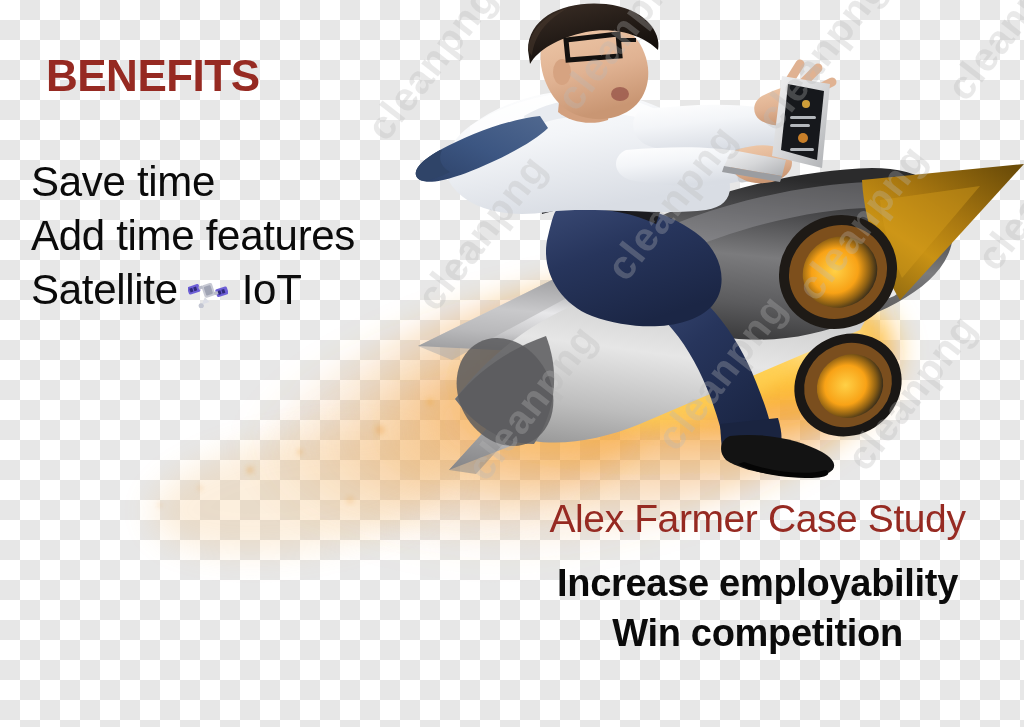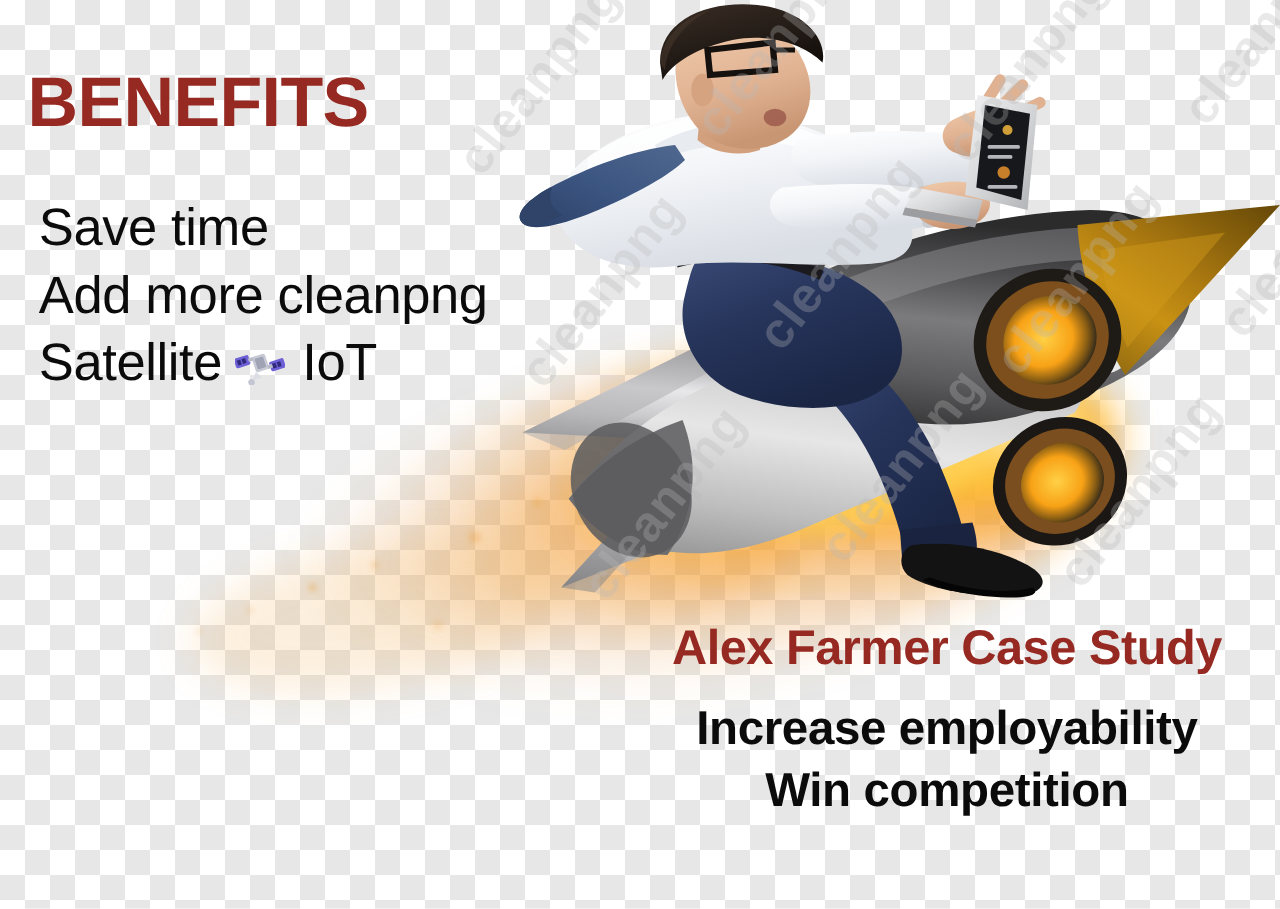--- a/index.html
+++ b/index.html
@@ -19,22 +19,22 @@
       linear-gradient(45deg,#e7e7e7 25%,transparent 25%,transparent 75%,#e7e7e7 75%),
       linear-gradient(45deg,#e7e7e7 25%,transparent 25%,transparent 75%,#e7e7e7 75%);
     background-size:40px 40px;
     background-position:0 0, 20px 20px;
   }
 
   
   .txt{position:absolute;white-space:nowrap;line-height:1;}
 
   #benefits-title{
-    left:22px; top:54px;
-    font-size:56px; font-weight:bold;
+    left:46px; top:54px;
+    font-size:44px; font-weight:bold;
     letter-spacing:-0.5px;
     color:#962a22;
   }
   #benefit-list{
     position:absolute;
     left:31px; top:155px;
     font-size:42px; font-weight:normal;
     color:#0b0b0b;
     line-height:1.28;
     letter-spacing:-0.3px;
@@ -48,21 +48,21 @@
     position:relative;
   }
 
   #case-block{
     position:absolute;
     left:500px; top:497px;
     width:515px;
     text-align:center;
   }
   #case-title{
-    font-size:39px;font-weight:bold;
+    font-size:39px;font-weight:normal;
     color:#962a22;
     letter-spacing:-0.4px;
     line-height:1.15;
     white-space:nowrap;
   }
   #case-lines{
     margin-top:16px;
     font-size:38px;font-weight:bold;
     color:#0b0b0b;
     line-height:1.33;
@@ -406,21 +406,21 @@
     <i style="left:620px; top:170px;">cleanpng</i>
     <i style="left:110px; top:380px;">cleanpng</i>
     <i style="left:300px; top:350px;">cleanpng</i>
     <i style="left:490px; top:370px;">cleanpng</i>
   </div>
 
   <div class="txt" id="benefits-title">BENEFITS</div>
 
   <div id="benefit-list">
     <span class="row">Save time</span>
-    <span class="row">Add more cleanpng</span>
+    <span class="row">Add time features</span>
     <span class="row">
       <span>Satellite</span><span class="sat-emoji">
         <svg width="40" height="34" viewBox="0 0 40 34" xmlns="http://www.w3.org/2000/svg">
           <g transform="rotate(-18 20 17)">
             <rect x="15" y="10" width="11" height="13" rx="2" fill="#c7c9d4"></rect>
             <rect x="17" y="12" width="7" height="9" rx="1" fill="#9fa3b4"></rect>
             <g fill="#6d5fd6">
               <rect x="1" y="7" width="12" height="8" rx="1.5"></rect>
               <rect x="27" y="18" width="12" height="8" rx="1.5"></rect>
             </g>

